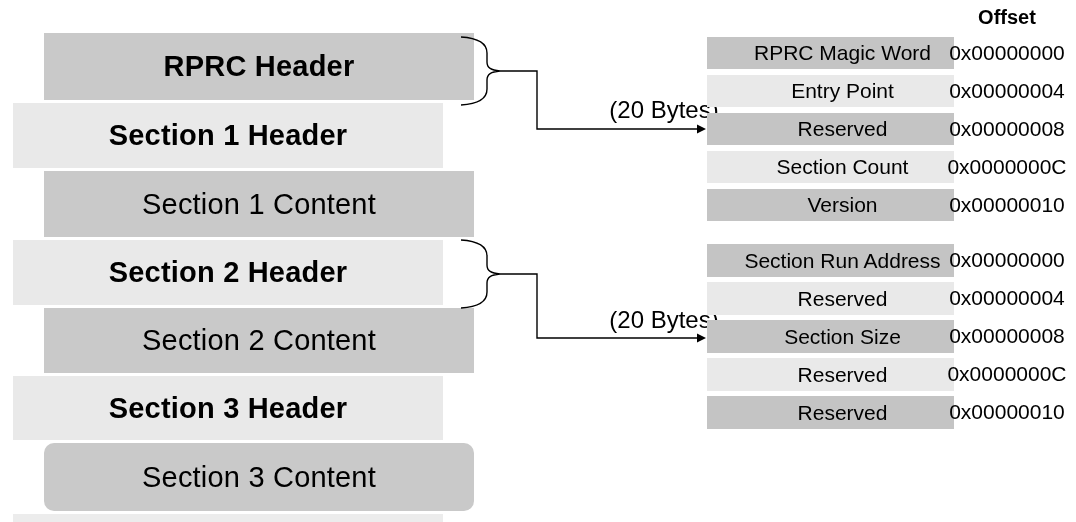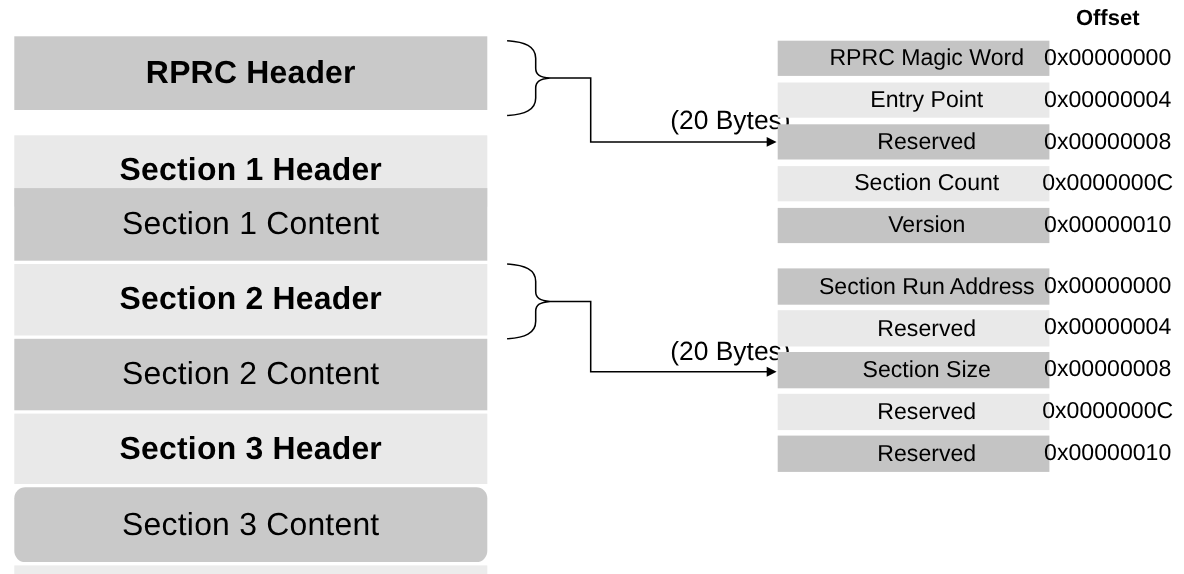--- a/index.html
+++ b/index.html
@@ -18,24 +18,24 @@
     position: absolute;
     left: 13px;
     width: 430px;
     display: flex;
     align-items: center;
     justify-content: center;
     font-size: 29px;
     letter-spacing: 0.2px;
   }
   .lrow.bold { font-weight: 700; }
-  .dark  { background: var(--row-dark, #c9c9c9); }
+  .dark  { background: var(--row-dark, #c9c9c9); margin-left: 31px; }
   .light { background: var(--row-light, #e9e9e9); }
   .l0 { top: 33px;  height: 67px; }
-  .l1 { top: 103px; height: 65px; margin-top: 20px; }
+  .l1 { top: 103px; height: 65px; }
   .l2 { top: 171px; height: 66px; }
   .l3 { top: 240px; height: 65px; }
   .l4 { top: 308px; height: 65px; }
   .l5 { top: 376px; height: 64px; }
   .l6 { top: 443px; height: 68px; border-radius: 10px; }
   .strip {
     position: absolute;
     left: 13px; top: 514px;
     width: 430px; height: 8px;
     background: var(--row-strip, #ececec);

